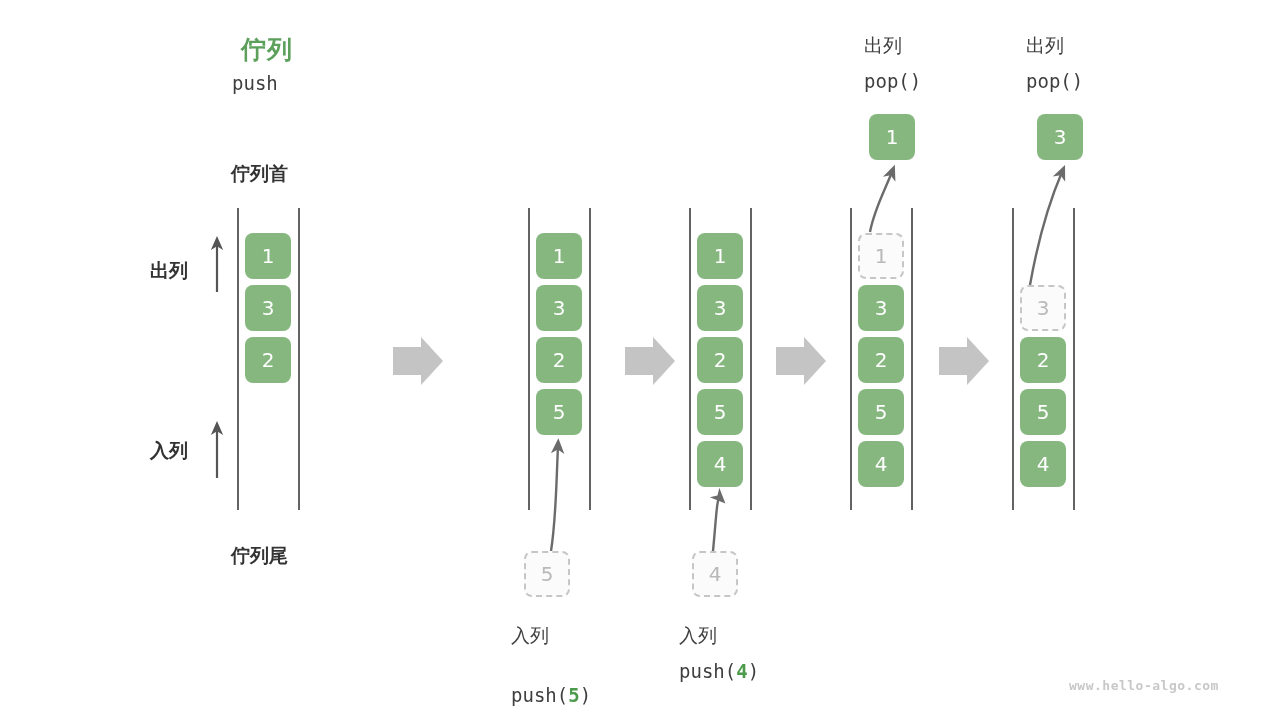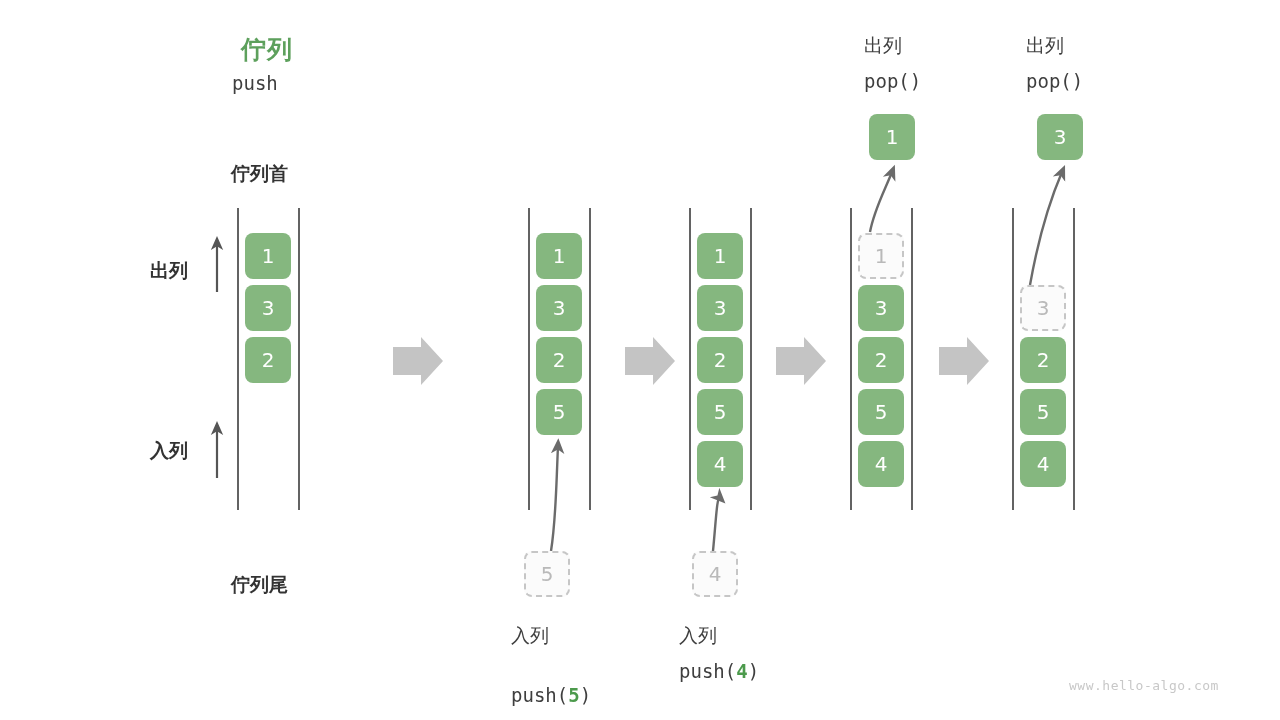--- a/index.html
+++ b/index.html
@@ -156,21 +156,21 @@
 
     <g>
       <path d="M1030,285 C1038,240 1050,200 1062,172" stroke="#6b6b6b" stroke-width="2.4" fill="none" marker-end="url(#thinArrow)"></path>
     </g>
   </svg>
 
   <div class="abs title-cn" style="left:241px; top:33px;">佇列</div>
   <div class="abs title-en" style="left:232px; top:72px;">push</div>
 
   <div class="abs side-label" style="left:231px; top:161px;text-align:center;">佇列首</div>
-  <div class="abs side-label" style="left:231px; top:572px;">佇列尾</div>
+  <div class="abs side-label" style="left:231px; top:543px;">佇列尾</div>
 
   <div class="abs side-label" style="left:150px; top:258px;">出列</div>
   <div class="abs side-label" style="left:150px; top:438px;">入列</div>
 
   <div class="abs" style="left:245px; top:233px;">
     <div class="cell">1</div>
     <div class="cell" style="margin-top:6px;">3</div>
     <div class="cell" style="margin-top:6px;">2</div>
   </div>
 
@@ -215,15 +215,15 @@
 
   <div class="abs cell ghost" style="left:524px; top:551px;">5</div>
   <div class="abs cell ghost" style="left:692px; top:551px;">4</div>
 
   <div class="abs op-cn" style="left:511px; top:623px;">入列</div>
   <div class="abs op-code" style="left:511px; top:684px;"><span>push(</span><span class="num">5</span><span>)</span></div>
 
   <div class="abs op-cn" style="left:679px; top:623px;">入列</div>
   <div class="abs op-code" style="left:679px; top:660px;"><span>push(</span><span class="num">4</span><span>)</span></div>
 
-  <div class="abs watermark" style="left:1069px; top:678px;">www.hello-algo.com</div>
+  <div class="abs watermark" style="left:1069px; top:678px;font-weight:bold;">www.hello-algo.com</div>
 
 </div>
 
 </body></html>

